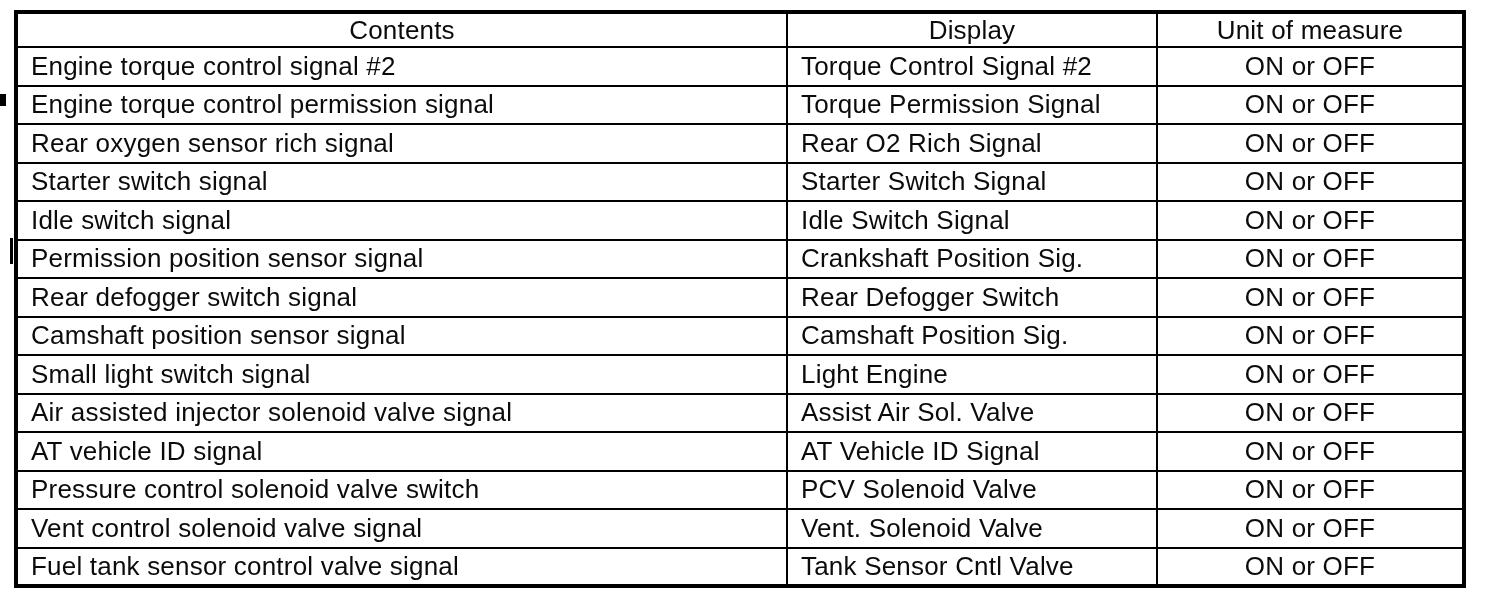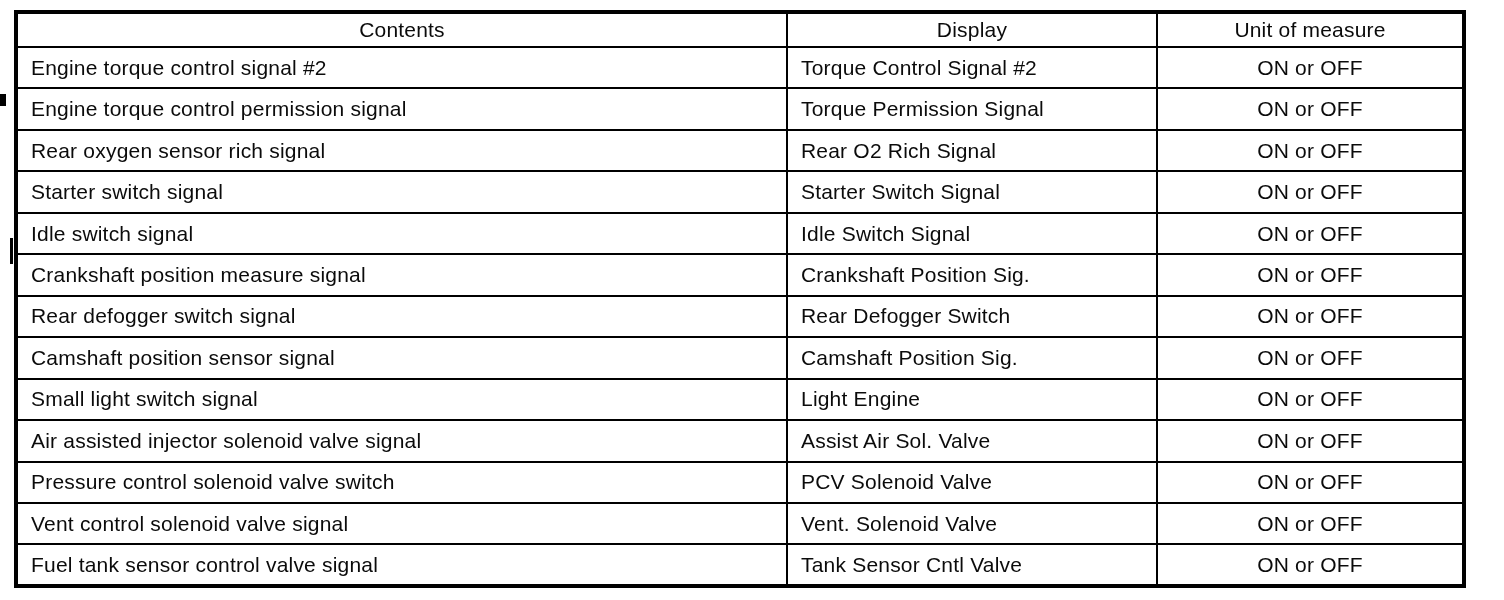--- a/index.html
+++ b/index.html
@@ -24,21 +24,21 @@
     width: 1448px;
     height: 578px;
     border-collapse: collapse;
     table-layout: fixed;
     border: 4px solid #000000;
     background: #ffffff;
   }
   table.signal-table th,
   table.signal-table td {
     border: 2px solid #000000;
-    font-size: 21px;
+    font-size: 26px;
     font-weight: 400;
     color: #0b0b0b;
     padding: 0 13px;
     white-space: nowrap;
     overflow: hidden;
     letter-spacing: 0.2px;
   }
   table.signal-table thead tr { height: 35px; }
   table.signal-table tbody tr { height: 36px; }
   th.col-contents, th.col-display, th.col-unit { text-align: center; font-weight: 400; }
@@ -94,21 +94,21 @@
         <td class="cell-contents">Starter switch signal</td>
         <td class="cell-display">Starter Switch Signal</td>
         <td class="cell-unit">ON or OFF</td>
       </tr>
       <tr>
         <td class="cell-contents">Idle switch signal</td>
         <td class="cell-display">Idle Switch Signal</td>
         <td class="cell-unit">ON or OFF</td>
       </tr>
       <tr>
-        <td class="cell-contents">Crankshaft position measure signal</td>
+        <td class="cell-contents">Permission position sensor signal</td>
         <td class="cell-display">Crankshaft Position Sig.</td>
         <td class="cell-unit">ON or OFF</td>
       </tr>
       <tr>
         <td class="cell-contents">Rear defogger switch signal</td>
         <td class="cell-display">Rear Defogger Switch</td>
         <td class="cell-unit">ON or OFF</td>
       </tr>
       <tr>
         <td class="cell-contents">Camshaft position sensor signal</td>
@@ -119,20 +119,25 @@
         <td class="cell-contents">Small light switch signal</td>
         <td class="cell-display">Light Engine</td>
         <td class="cell-unit">ON or OFF</td>
       </tr>
       <tr>
         <td class="cell-contents">Air assisted injector solenoid valve signal</td>
         <td class="cell-display">Assist Air Sol. Valve</td>
         <td class="cell-unit">ON or OFF</td>
       </tr>
       <tr>
+        <td class="cell-contents">AT vehicle ID signal</td>
+        <td class="cell-display">AT Vehicle ID Signal</td>
+        <td class="cell-unit">ON or OFF</td>
+      </tr>
+      <tr>
         <td class="cell-contents">Pressure control solenoid valve switch</td>
         <td class="cell-display">PCV Solenoid Valve</td>
         <td class="cell-unit">ON or OFF</td>
       </tr>
       <tr>
         <td class="cell-contents">Vent control solenoid valve signal</td>
         <td class="cell-display">Vent. Solenoid Valve</td>
         <td class="cell-unit">ON or OFF</td>
       </tr>
       <tr>

